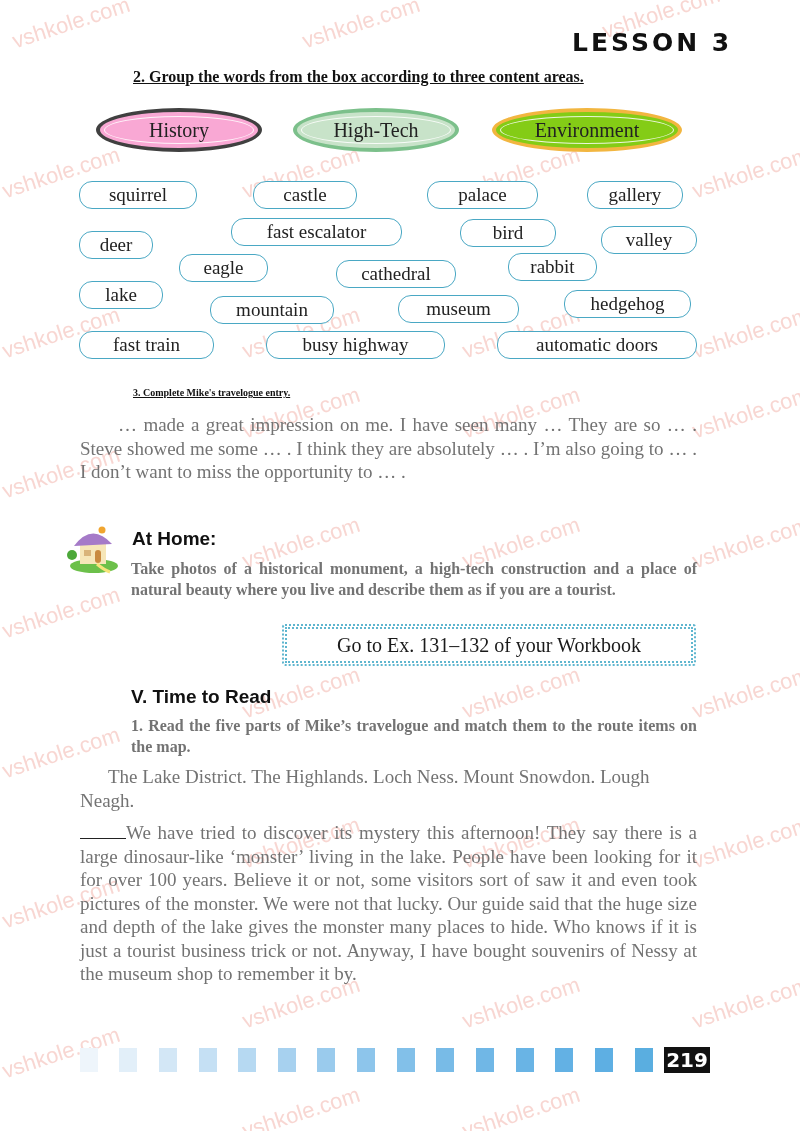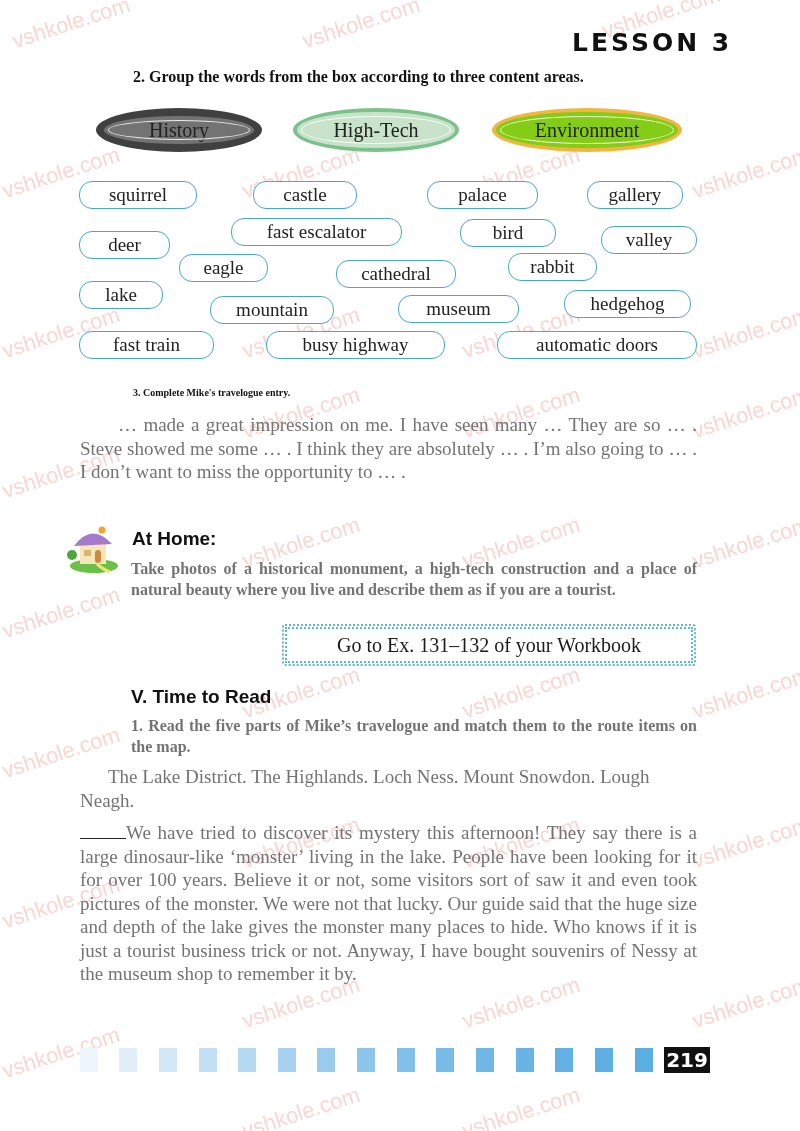--- a/index.html
+++ b/index.html
@@ -14,33 +14,33 @@
     font-size: 22px; transform: rotate(-18deg); opacity: 0.75; pointer-events: none;
     white-space: nowrap;
   }
   .lesson {
     position: absolute; left: 572px; top: 28px;
     font-family: "DejaVu Sans", sans-serif; font-weight: 900; font-size: 25px;
     letter-spacing: 3px; color: #111;
   }
   .task {
     position: absolute; font-family: "Liberation Serif", serif; font-weight: bold;
-    font-size: 16px; color: #111;
+    font-size: 16px; color: #111; text-decoration: underline;
   }
   .oval {
     position: absolute; height: 44px; border-radius: 50%;
     display: flex; align-items: center; justify-content: center;
     font-family: "Liberation Serif", serif; font-size: 20px; color: #222;
     box-sizing: border-box;
   }
   .oval::after {
     content: ""; position: absolute; inset: 4px; border-radius: 50%;
     border: 1.5px solid rgba(255,255,255,0.85);
   }
-  .oval.history { background: #737373; border: 8px solid #404040; }
+  .oval.history { background: #f9a8d4; border: 4px solid #404040; }
   .oval.hightech { background: #c8e3c9; border: 4px solid #7cc08b; }
   .oval.env { background: #84cc16; border: 4px solid #f2b640; }
 
   .pill {
     position: absolute; height: 28px; border: 1.6px solid #4aa8c4;
     border-radius: 13px; box-sizing: border-box;
     display: flex; align-items: center; justify-content: center;
     font-family: "Liberation Serif", serif; font-size: 19px; color: #222;
     background: #fff;
   }
@@ -115,21 +115,21 @@
 <div class="oval history" style="left:96px;top:108px;width:166px">History</div>
 <div class="oval hightech" style="left:293px;top:108px;width:166px">High-Tech</div>
 <div class="oval env" style="left:492px;top:108px;width:190px">Environment</div>
 
 <div>
   <div class="pill" style="left:79px;top:181px;width:118px">squirrel</div>
   <div class="pill" style="left:253px;top:181px;width:104px">castle</div>
   <div class="pill" style="left:427px;top:181px;width:111px">palace</div>
   <div class="pill" style="left:587px;top:181px;width:96px">gallery</div>
 
-  <div class="pill" style="left:79px;top:231px;width:91px">deer</div>
+  <div class="pill" style="left:79px;top:231px;width:74px">deer</div>
   <div class="pill" style="left:231px;top:218px;width:171px">fast escalator</div>
   <div class="pill" style="left:460px;top:219px;width:96px">bird</div>
   <div class="pill" style="left:601px;top:226px;width:96px">valley</div>
 
   <div class="pill" style="left:179px;top:254px;width:89px">eagle</div>
   <div class="pill" style="left:336px;top:260px;width:120px">cathedral</div>
   <div class="pill" style="left:508px;top:253px;width:89px">rabbit</div>
 
   <div class="pill" style="left:79px;top:281px;width:84px">lake</div>
   <div class="pill" style="left:210px;top:296px;width:124px">mountain</div>

